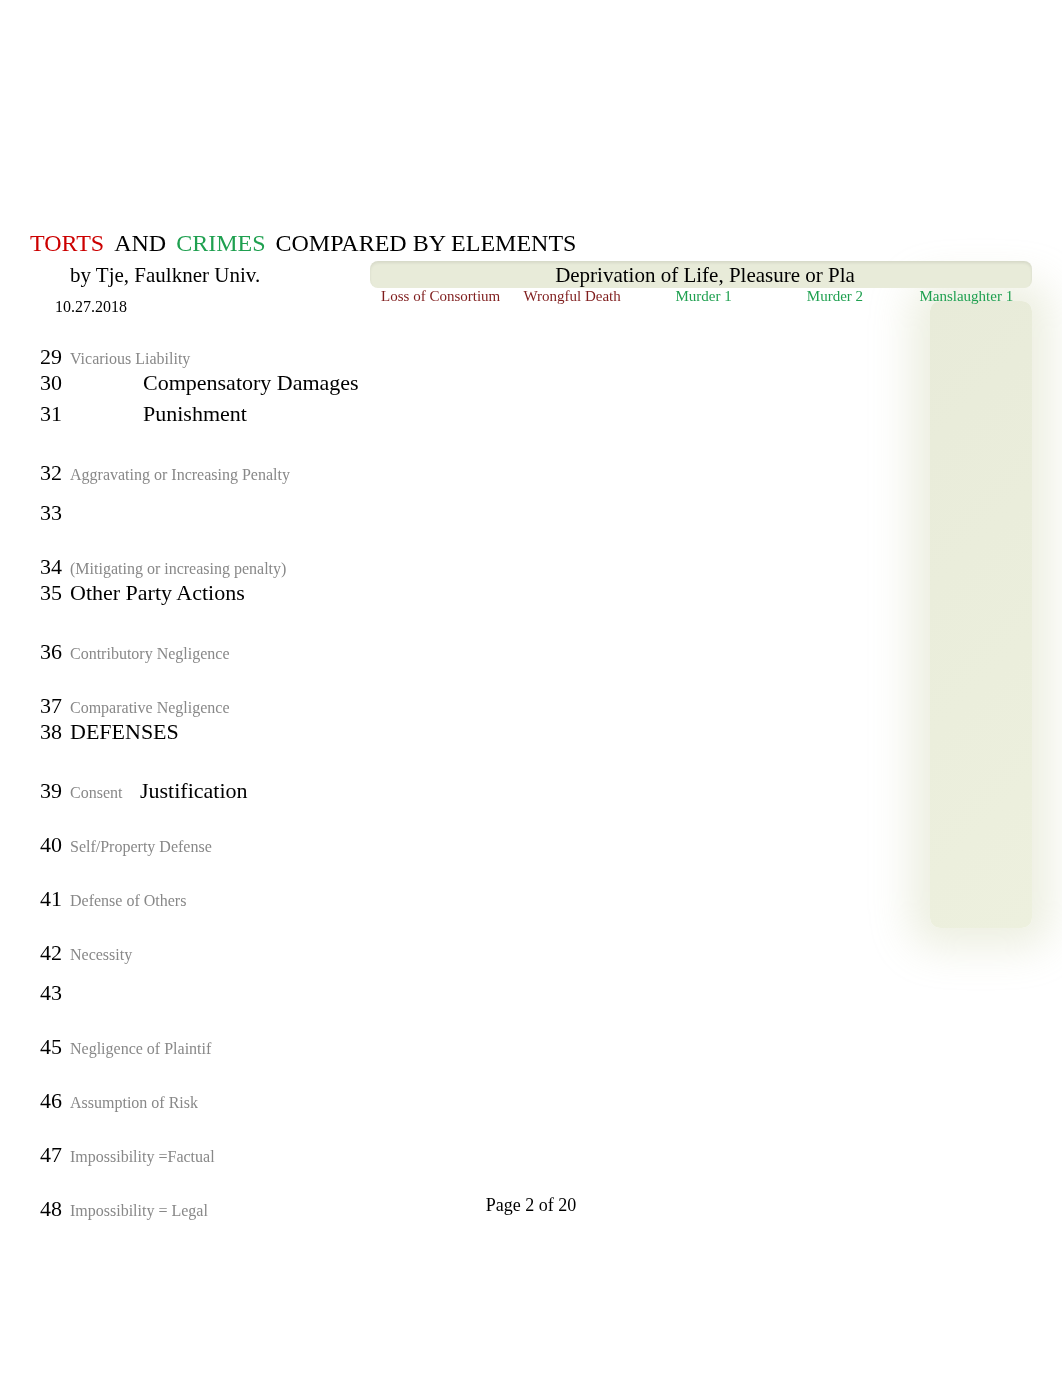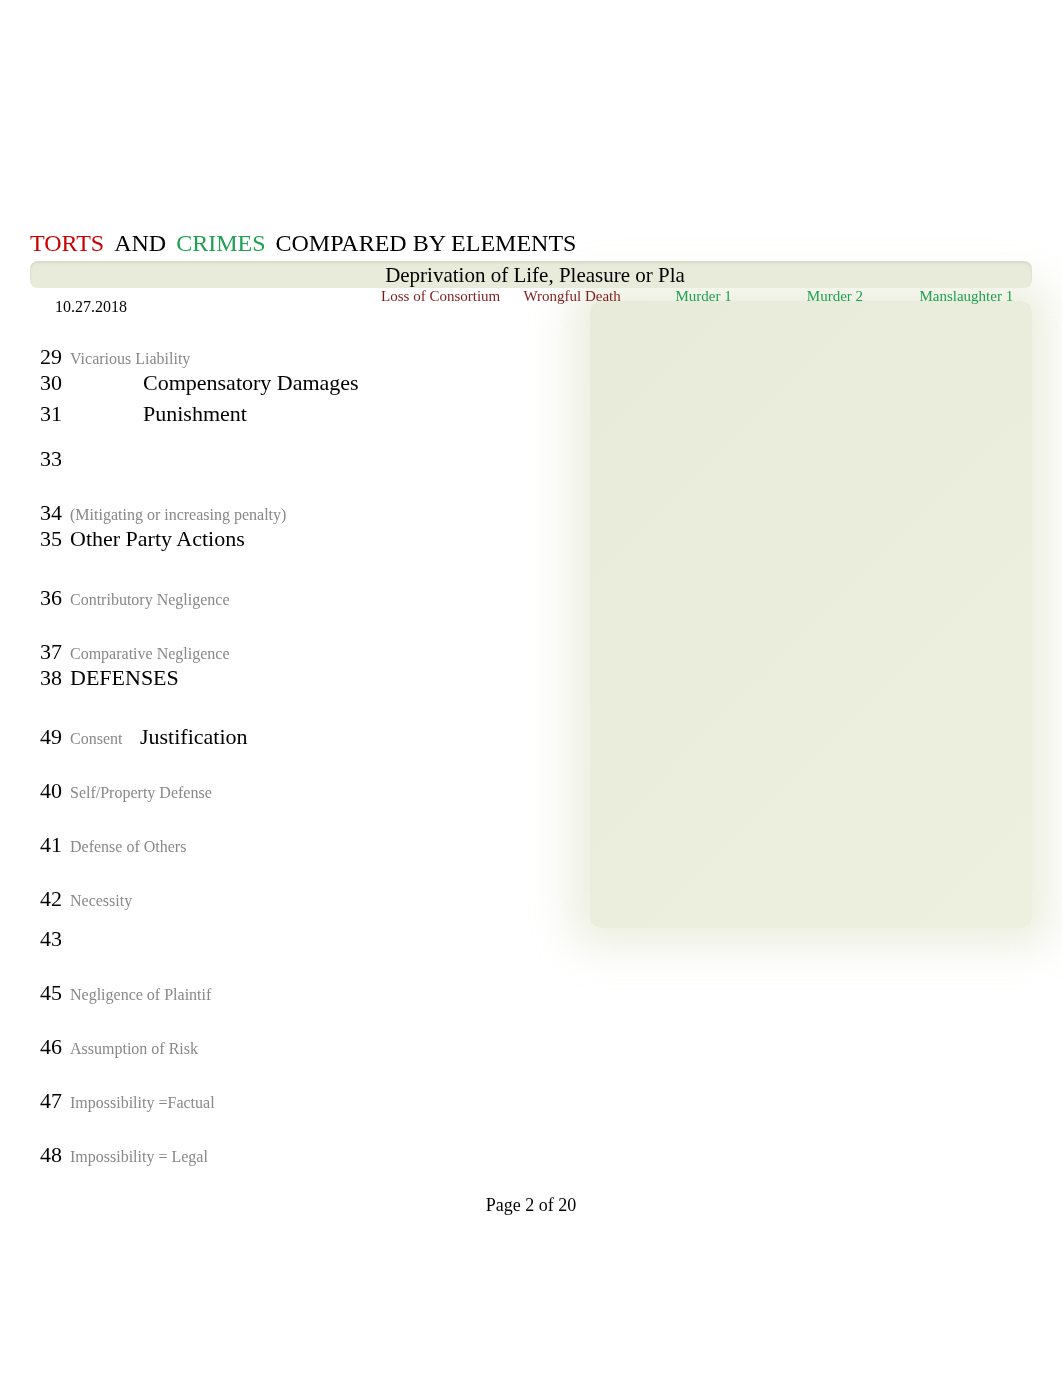--- a/index.html
+++ b/index.html
@@ -146,20 +146,21 @@
 <div class="page-container">
 
   <div class="title-row">
     <span class="title-torts">TORTS</span>
     <span class="title-and">AND</span>
     <span class="title-crimes">CRIMES</span>
     <span class="title-rest">COMPARED BY ELEMENTS</span>
   </div>
 
   <div class="subtitle-row">
+    <div class="byline">by Tje, Faulkner Univ.</div>
     <div class="section-header-wrap">
       <div class="shaded-region"></div>
       <div class="section-header-bg">Deprivation of Life, Pleasure or Pla</div>
     </div>
   </div>
 
   <div class="columns-header" id="columns-header">
       <div class="col-head col-red">Loss of Consortium</div>
       <div class="col-head col-red">Wrongful Death</div>
       <div class="col-head col-green">Murder 1</div>
@@ -176,20 +177,24 @@
       </div>
       <div class="row">
         <div class="row-num">30</div>
         <div class="row-big-text row-big-indent">Compensatory Damages</div>
       </div>
       <div class="row">
         <div class="row-num">31</div>
         <div class="row-big-text row-big-indent">Punishment</div>
       </div>
       <div class="row">
+        <div class="row-num">32</div>
+        <div class="row-small-text">Aggravating or Increasing Penalty</div>
+      </div>
+      <div class="row">
         <div class="row-num">33</div>
         <div class="row-small-text"></div>
       </div>
       <div class="row">
         <div class="row-num">34</div>
         <div class="row-small-text">(Mitigating or increasing penalty)</div>
       </div>
       <div class="row">
         <div class="row-num">35</div>
         <div class="row-big-text">Other Party Actions</div>
@@ -200,21 +205,21 @@
       </div>
       <div class="row">
         <div class="row-num">37</div>
         <div class="row-small-text">Comparative Negligence</div>
       </div>
       <div class="row">
         <div class="row-num">38</div>
         <div class="row-big-text">DEFENSES</div>
       </div>
       <div class="row">
-        <div class="row-num">49</div>
+        <div class="row-num">39</div>
         <div class="row-small-text" style="width: 70px;">Consent</div>
         <div class="row-big-text">Justification</div>
       </div>
       <div class="row">
         <div class="row-num">40</div>
         <div class="row-small-text">Self/Property Defense</div>
       </div>
       <div class="row">
         <div class="row-num">41</div>
         <div class="row-small-text">Defense of Others</div>

